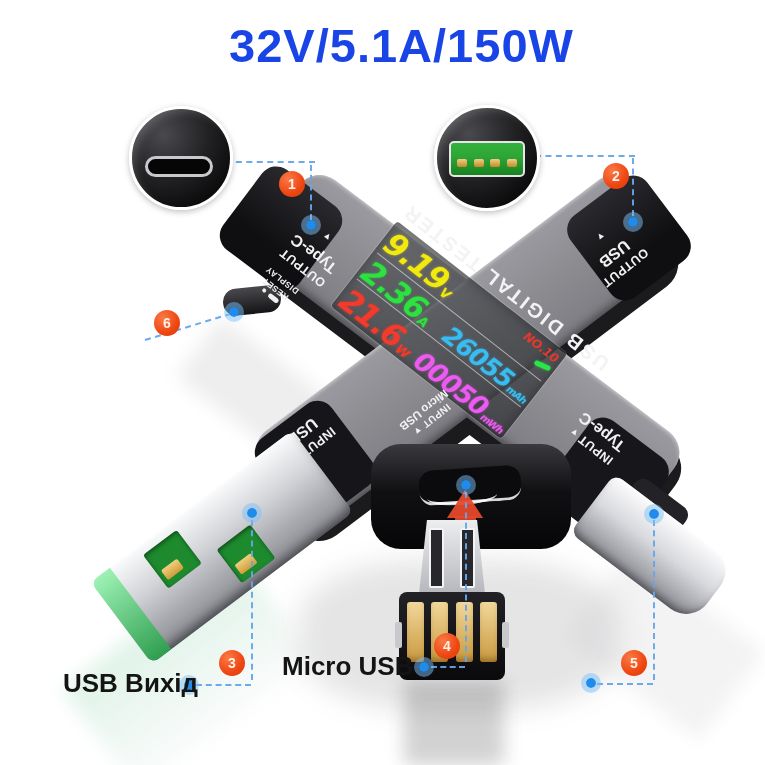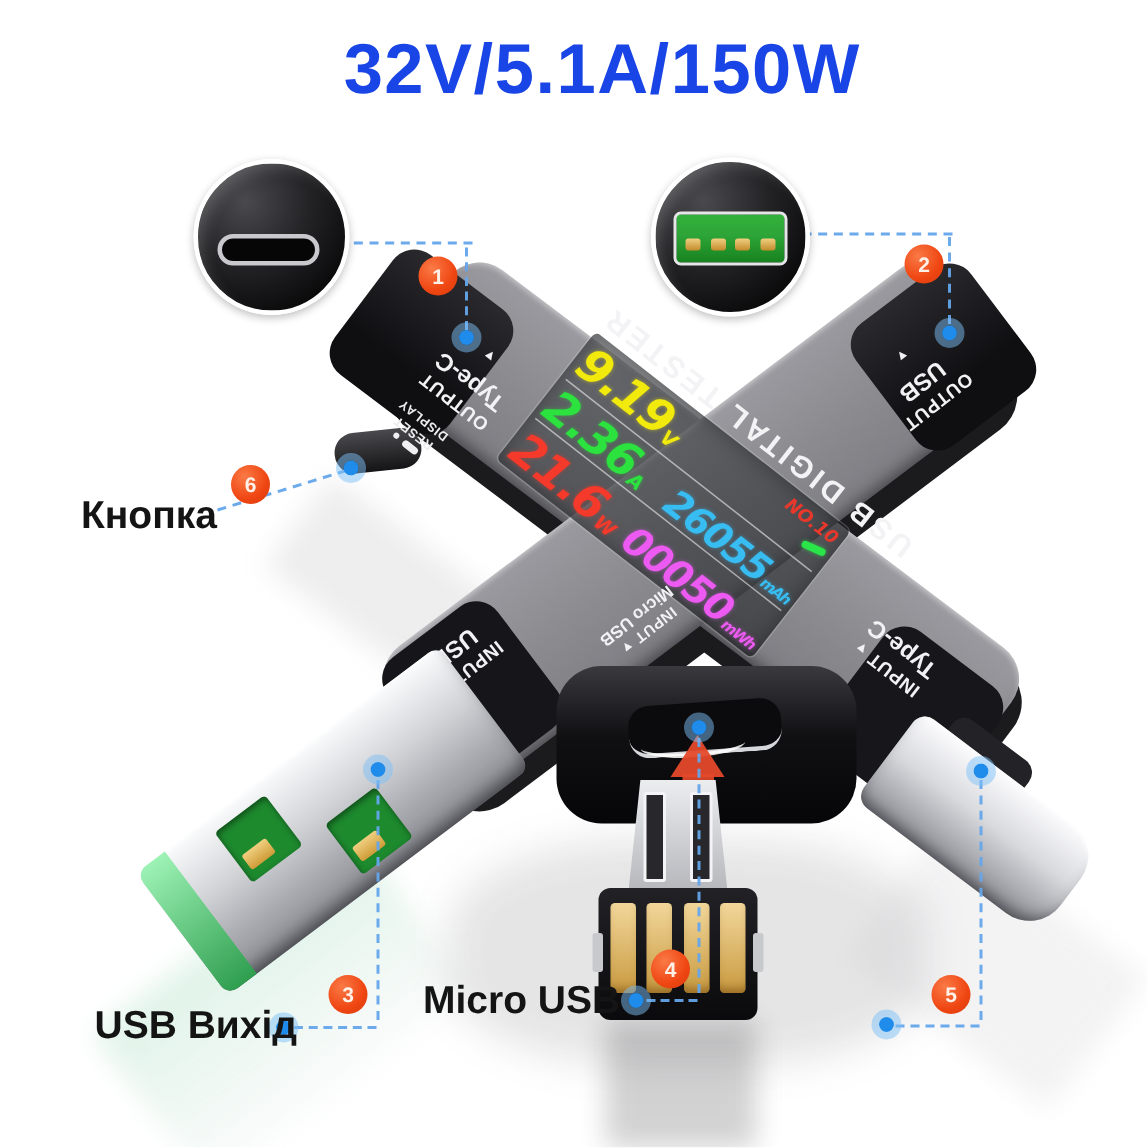--- a/index.html
+++ b/index.html
@@ -300,17 +300,16 @@
   </div>
   <div class="inset inset-right">
     <div class="usb-port">
       <span class="usb-pin"></span>
       <span class="usb-pin"></span>
       <span class="usb-pin"></span>
       <span class="usb-pin"></span>
     </div>
   </div>
 
-  <div class="callout-label" style="left:35px;top:328px;">Кнопка</div>
   <div class="callout-label" style="left:44px;top:668px;">USB Вихід</div>
   <div class="callout-label" style="left:263px;top:651px;">Micro USB</div>
 
 </div>
 
 </body></html>

